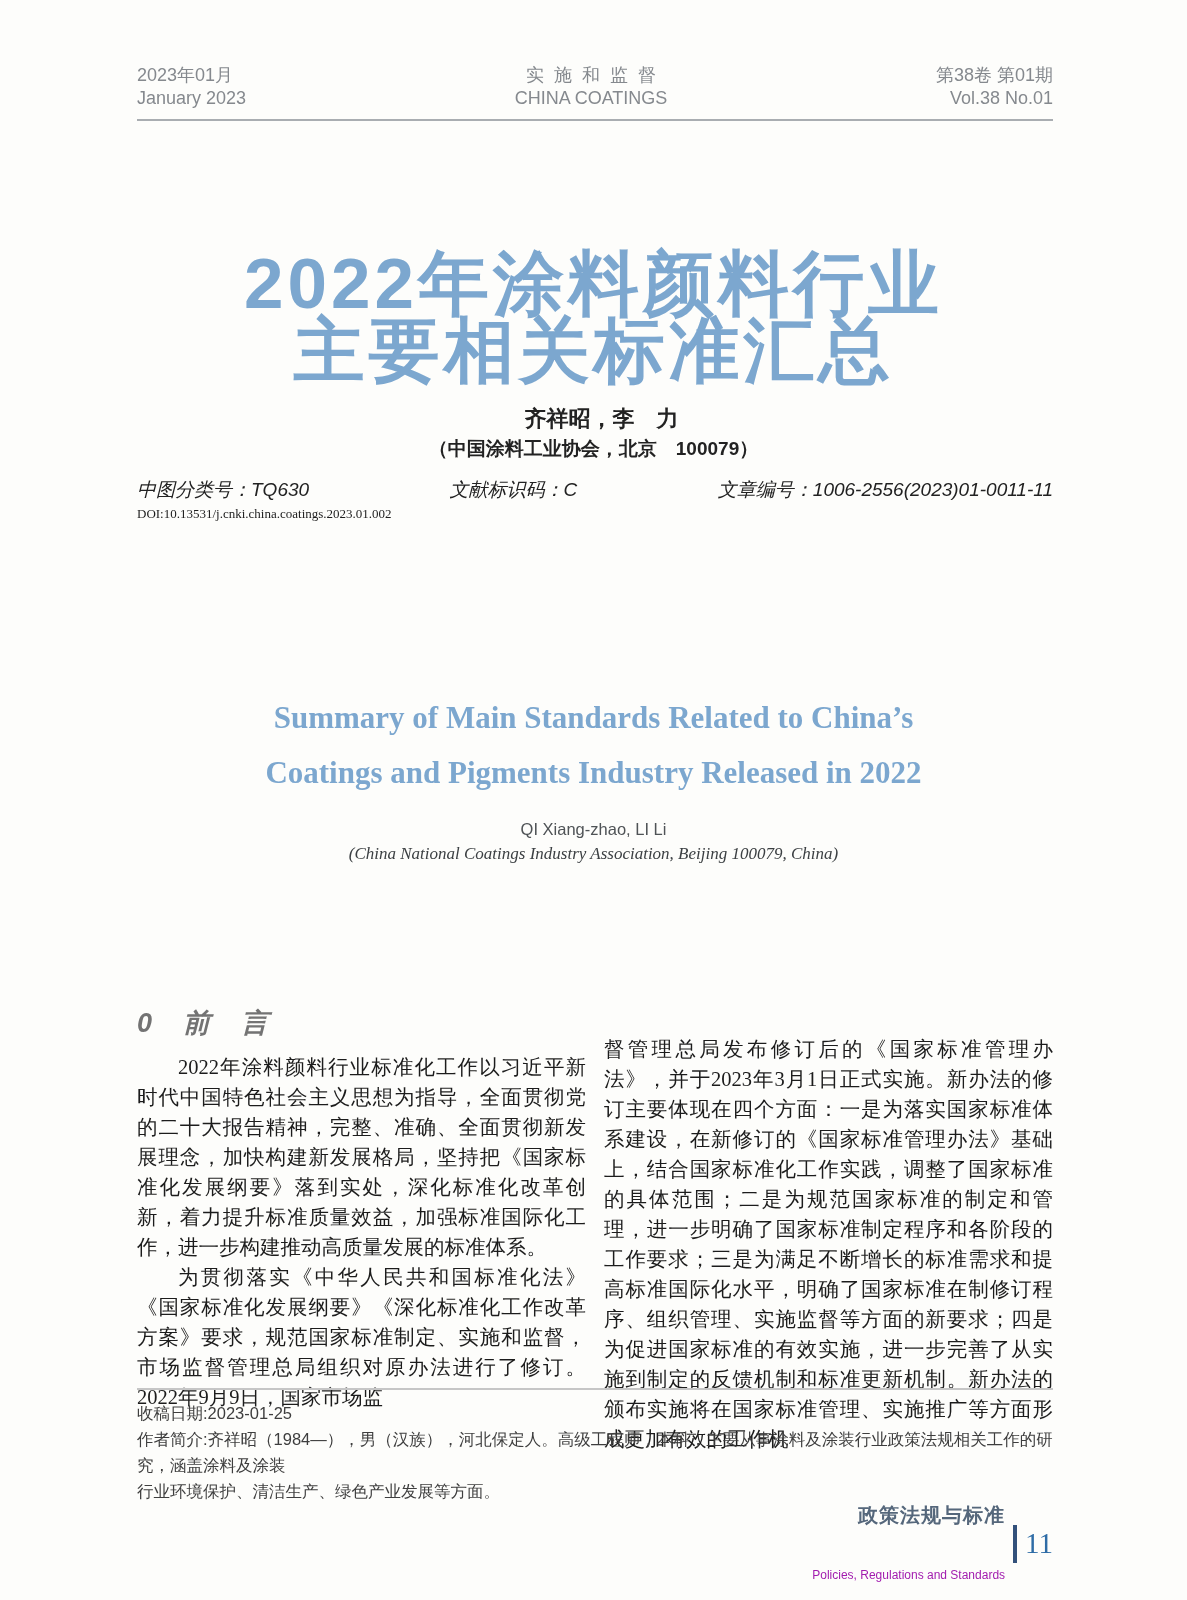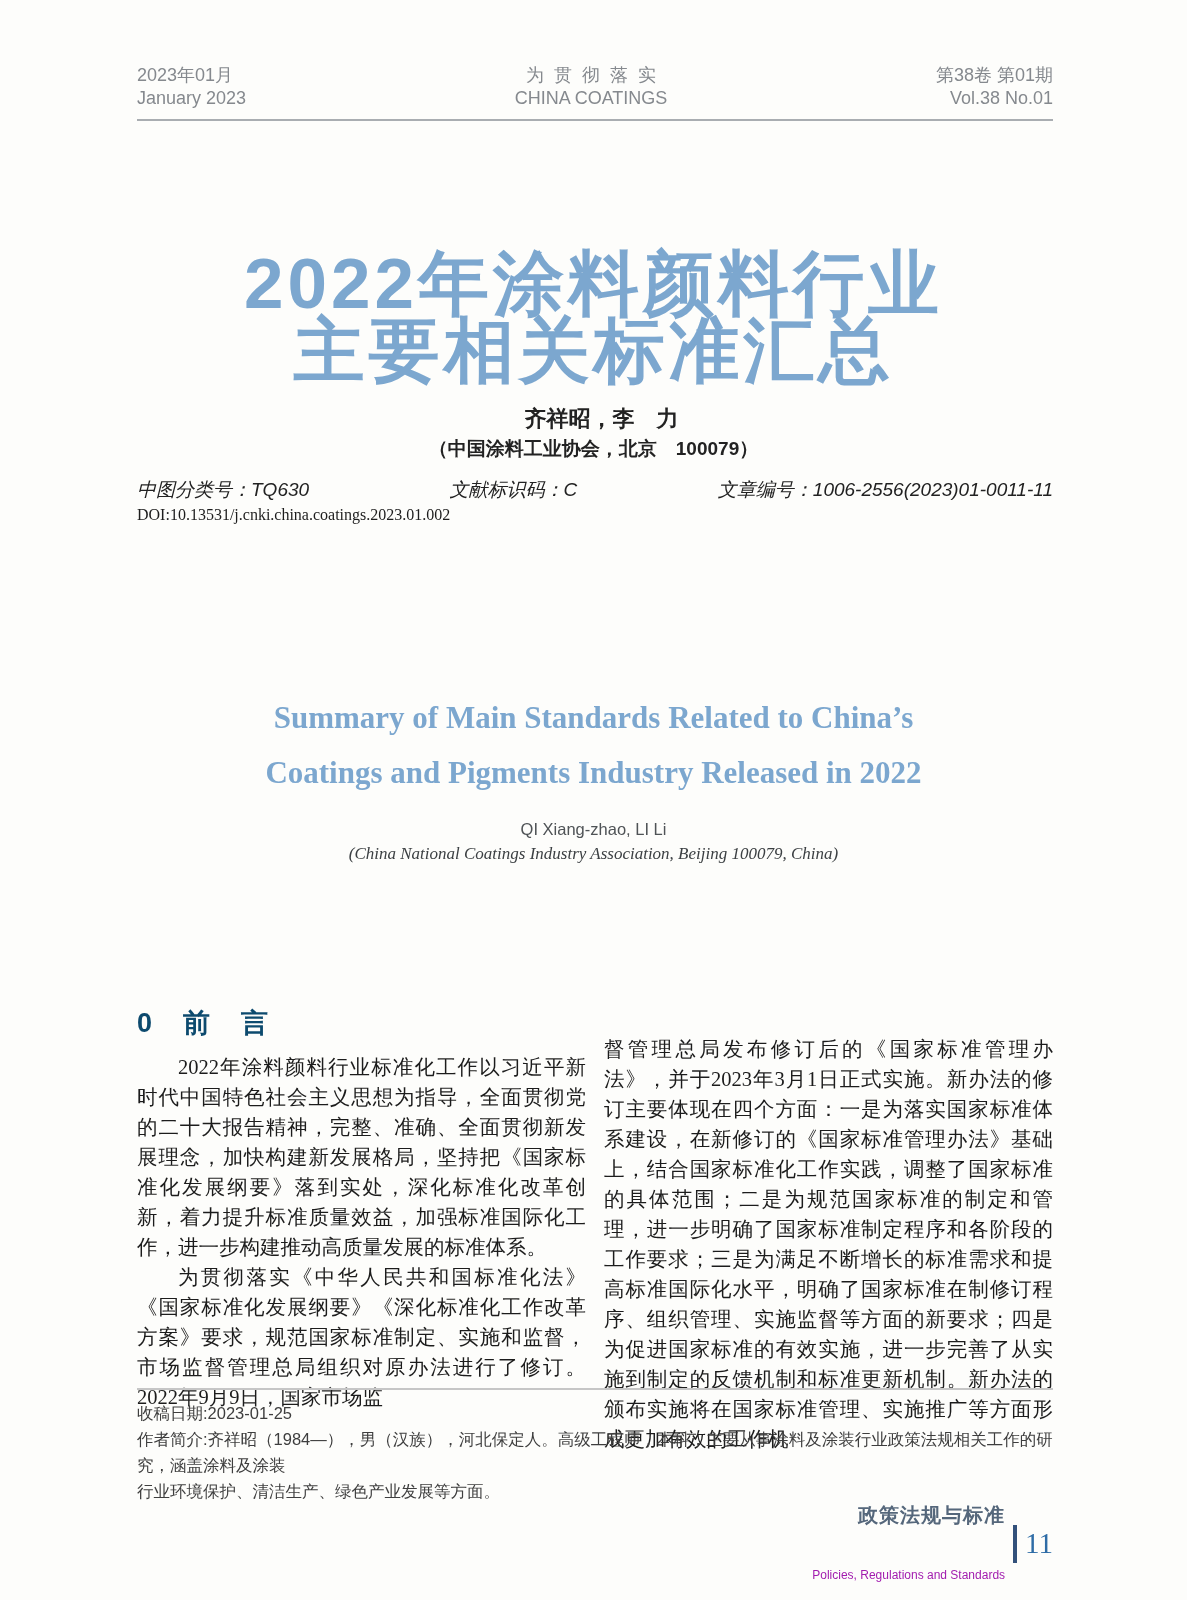--- a/index.html
+++ b/index.html
@@ -36,21 +36,21 @@
   }
 
   
   .meta-row {
     position:absolute; top:477px; left:137px; width:916px;
     display:flex; justify-content:space-between;
     font-size:19px; color:#222;font-style:italic;
   }
   .doi-line {
     position:absolute; top:506px; left:137px;
-    font-family:"Liberation Serif", serif; font-size:16px; color:#1d1d1d;
+    font-family:"Liberation Serif", serif; font-size:13px; color:#1d1d1d;
   }
 
   
   .title-en {
     position:absolute; top:690px; left:0; width:100%;
     text-align:center; font-family:"Liberation Serif", serif;
     font-weight:bold; font-size:31px; line-height:55px; color:#7CA7CF;
   }
   .authors-en {
     position:absolute; top:820px; left:0; width:100%;
@@ -67,22 +67,22 @@
     position:absolute; top:1008px; left:137px; width:916px;
     display:flex; gap:18px;
   }
   .col {
     width:449px; font-family:"Liberation Serif", serif;
     font-size:20.5px; line-height:30px; color:#1c1c1c;
     text-align:justify;
   }
   .section-heading {
     font-family:"Liberation Sans", sans-serif;
-    font-size:27px; font-weight:bold; color:#0c4a6e;
-    letter-spacing:2px; height:38px; margin-bottom:6px;
+    font-size:27px; font-weight:bold; color:#737373;
+    letter-spacing:2px; height:38px; margin-bottom:6px;font-style:italic;
   }
   .para { text-indent:2em; margin:0; }
   .col-right { padding-top:26px; }
   .para-cont { margin:0; }
 
   
   .footnote {
     position:absolute; top:1388px; left:137px; width:916px;
     border-top:2px solid #C6C6C6; padding-top:10px;
     font-size:16.5px; line-height:26px; color:#3E3E3E;
@@ -103,21 +103,21 @@
 <body>
 
 <div class="page">
 
   <div class="journal-header">
     <div class="jh-left">
       <div class="cn">2023年01月</div>
       <div class="en">January 2023</div>
     </div>
     <div class="jh-center">
-      <div class="cn">为贯彻落实</div>
+      <div class="cn">实施和监督</div>
       <div class="en">CHINA COATINGS</div>
     </div>
     <div class="jh-right">
       <div class="cn">第38卷 第01期</div>
       <div class="en">Vol.38  No.01</div>
     </div>
   </div>
 
   <div class="title-cn">
     <div>2022年涂料颜料行业</div>

